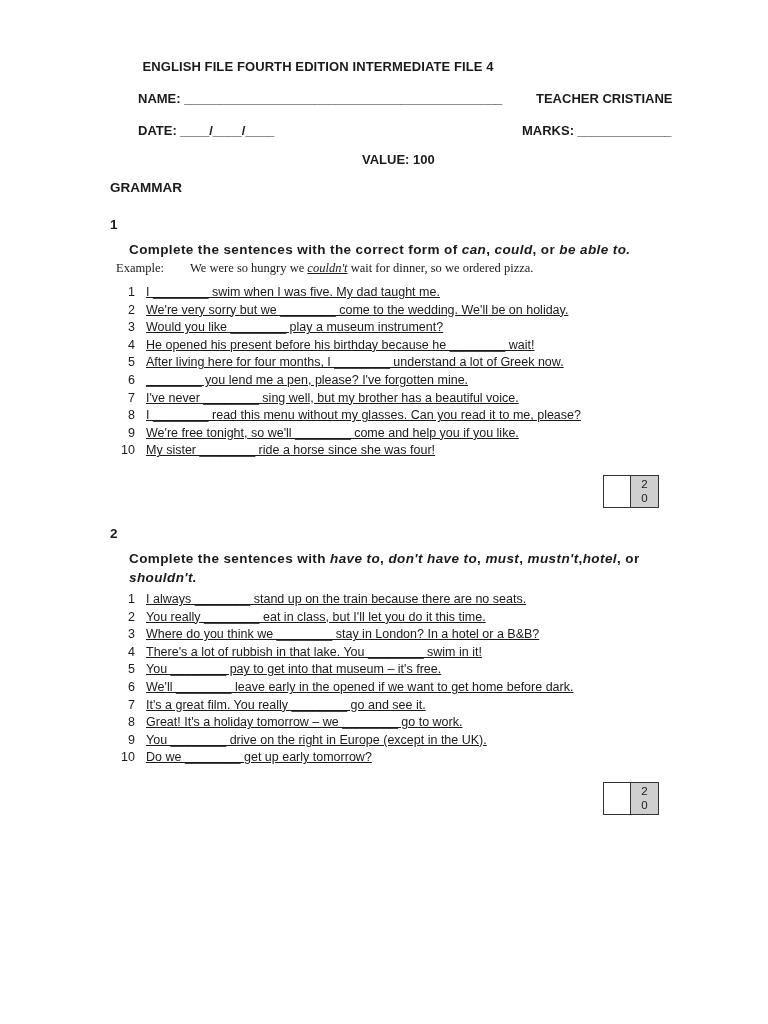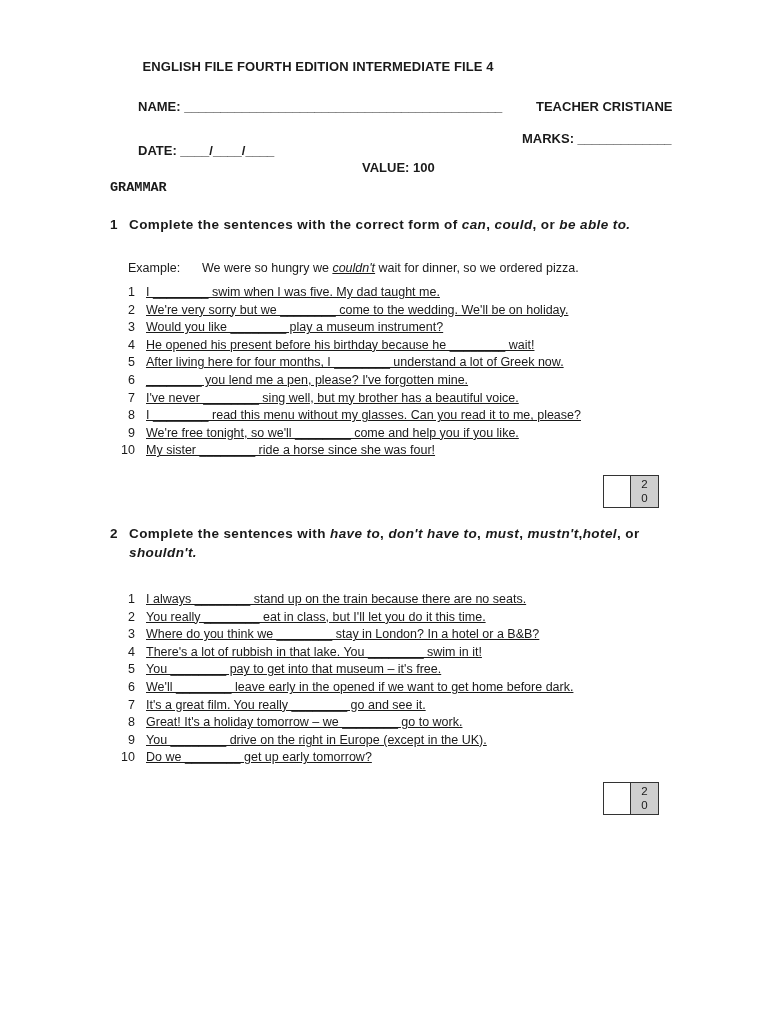--- a/index.html
+++ b/index.html
@@ -1,26 +1,26 @@
 <!DOCTYPE html>
 <html><head>
 <meta charset="utf-8">
 <style>
   html, body { margin: 0; padding: 0; background: #ffffff; }
   body { width: 768px; height: 1024px; position: relative; overflow: hidden; font-family: "Liberation Sans", sans-serif; color: #1a1a1a; }
   .page { position: absolute; left: 0; top: 0; width: 768px; height: 1024px; }
   .title { position: absolute; top: 59px; left: 0; width: 636px; text-align: center; font-weight: bold; font-size: 13px; letter-spacing: 0.1px; }
   .hdr-row { position: absolute; left: 110px; width: 548px; font-weight: bold; font-size: 13px; }
-  .hdr-row span { position: absolute; top: 16px; white-space: nowrap; padding-left: 28px; }
-  .section-title { position: absolute; left: 110px; top: 180px; font-weight: bold; font-size: 13.5px; font-family: Liberation Mono, monospace; }
+  .hdr-row span { position: absolute; top: 8px; white-space: nowrap; padding-left: 28px; }
+  .section-title { position: absolute; left: 110px; top: 180px; font-weight: bold; font-size: 13.5px; }
   .q-head { position: absolute; left: 110px; width: 545px; font-weight: bold; font-size: 13.5px; letter-spacing: 0.4px; line-height: 19px; }
   .q-head .num { position: absolute; left: 0; top: 0; }
-  .q-head .txt { display: block; margin-left: 19px; }
+  .q-head .txt { display: block; margin-left: 19px; margin-top: 25px; }
   .q-head i { font-style: italic; }
-  .example { position: absolute; left: 128px; font-size: 12.5px; }
+  .example { position: absolute; left: 116px; font-size: 12.5px; font-family: Liberation Serif, serif; }
   .example .lbl { display: inline-block; width: 74px; }
   .example u i { font-style: italic; }
   .items { position: absolute; left: 117px; font-size: 12.5px; line-height: 17.6px; }
   .item { position: relative; height: 17.6px; white-space: nowrap; }
   .item .n { position: absolute; left: 0; width: 18px; text-align: right; }
   .item .t { position: absolute; left: 29px; text-decoration: underline; }
   .score { position: absolute; left: 603px; width: 54px; height: 31px; border: 1px solid #333; display: flex; }
   .score .blank { width: 26px; border-right: 1px solid #333; background: #fff; }
   .score .val { flex: 1; background: #cfcfcf; font-size: 11.5px; line-height: 14px; text-align: center; padding-top: 1px; }
 </style>
@@ -30,21 +30,21 @@
 <div class="page">
 
   <div class="title">ENGLISH FILE FOURTH EDITION INTERMEDIATE FILE 4</div>
 
   <div class="hdr-row" style="top:83px;">
     <span style="left:0;">NAME: ____________________________________________</span>
     <span style="left:398px;">TEACHER CRISTIANE</span>
   </div>
 
   <div class="hdr-row" style="top:115px;">
-    <span style="left:0;margin-top:12px;">DATE: ____/____/____</span>
+    <span style="left:0;">DATE: ____/____/____</span>
     <span style="left:224px;margin-top:29px;">VALUE: 100</span>
     <span style="left:384px;">MARKS: _____________</span>
   </div>
 
   <div class="section-title">GRAMMAR</div>
 
   <div class="q-head" style="top:215px;">
     <span class="num">1</span>
     <span class="txt">
       <span>Complete the sentences with the correct form of </span><i>can</i><span>, </span><i>could</i><span>, or </span><i>be able to.</i>

